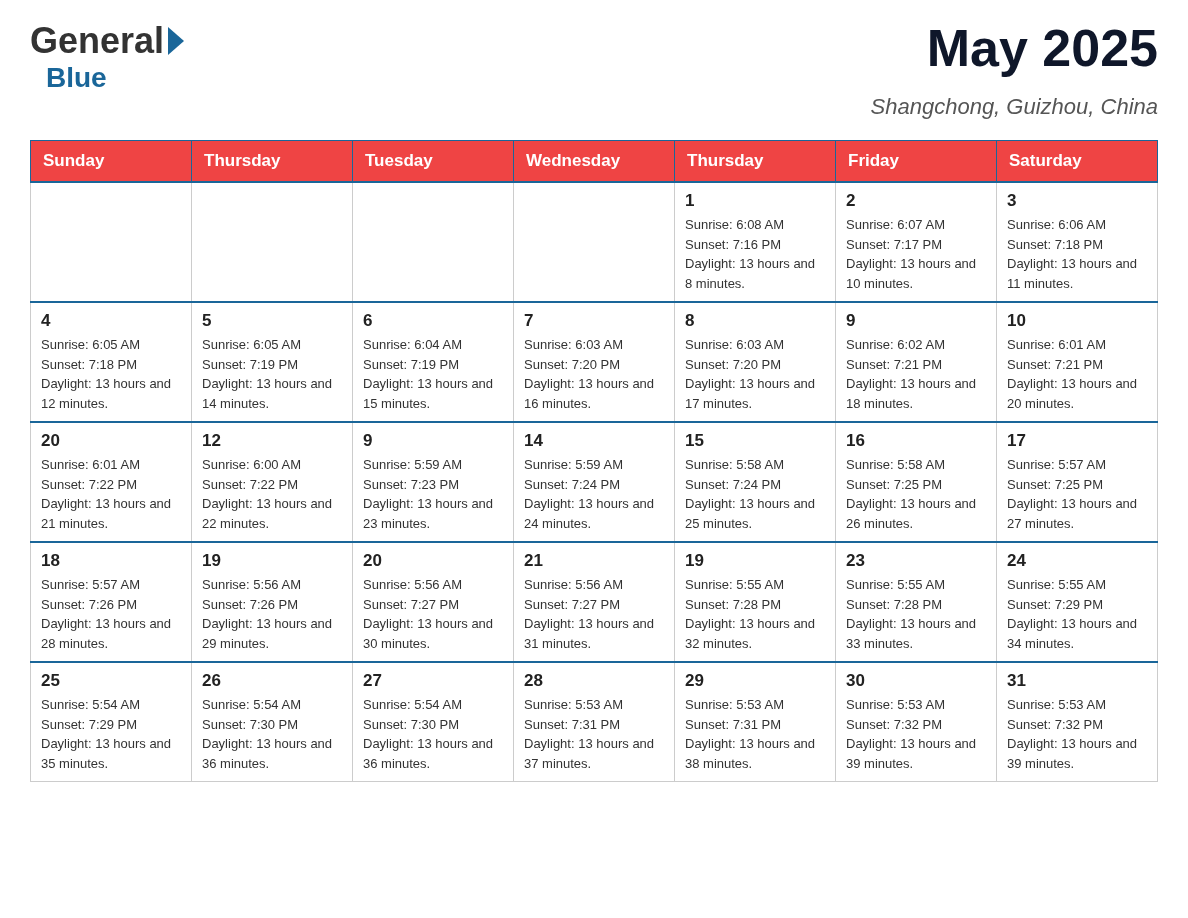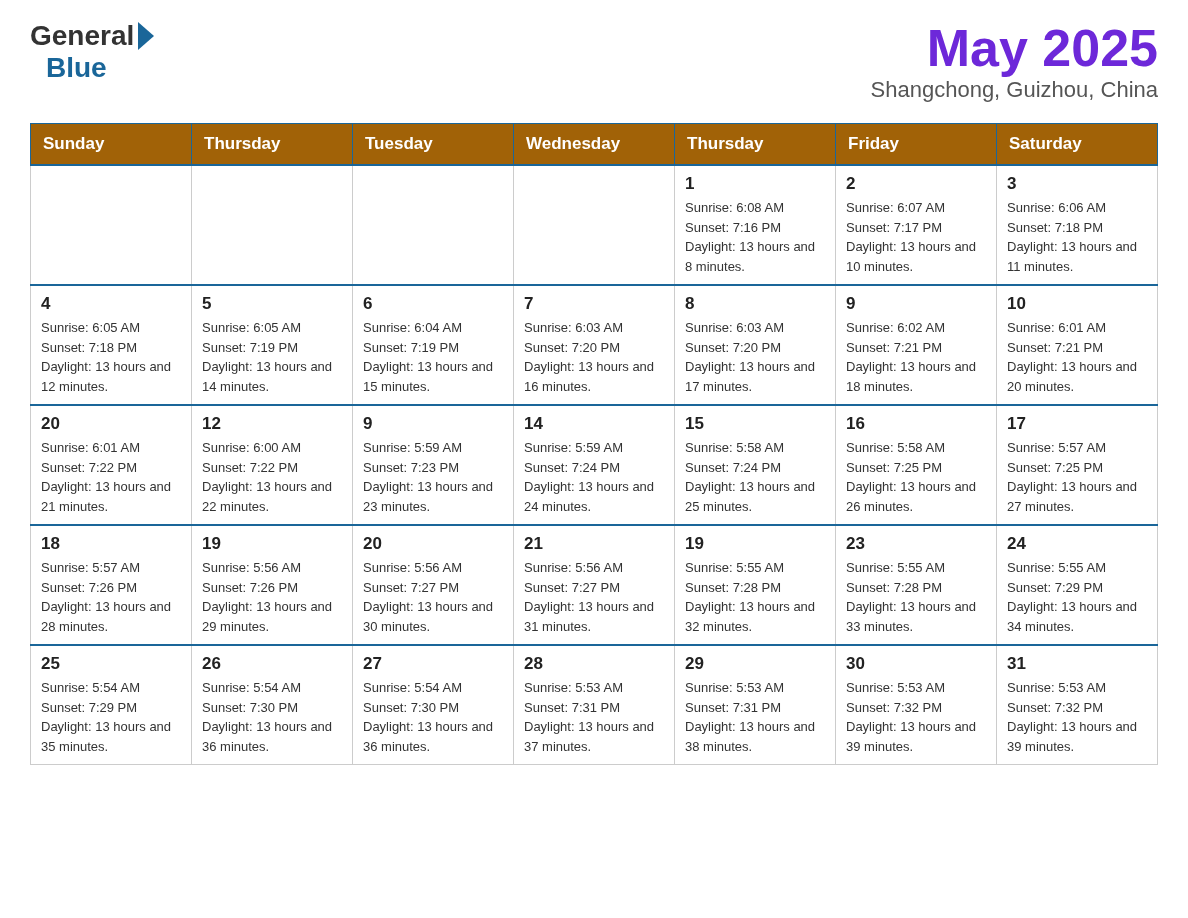--- a/index.html
+++ b/index.html
@@ -19,21 +19,21 @@
     .logo {
       display: flex;
       flex-direction: column;
       align-items: flex-start;
     }
     .logo-top {
       display: flex;
       align-items: center;
     }
     .logo-general {
-      font-size: 28px;
+      font-size: 36px;
       font-weight: bold;
       color: #333;
     }
     .logo-arrow {
       width: 0;
       height: 0;
       border-left: 16px solid #1a6699;
       border-top: 14px solid transparent;
       border-bottom: 14px solid transparent;
       margin-left: 4px;
@@ -43,34 +43,35 @@
       font-weight: bold;
       color: #1a6699;
       margin-left: 16px;
     }
     .title-block {
       text-align: right;
     }
     .month-year {
       font-size: 52px;
       font-weight: bold;
-      color: #6d28d9;
+      color: #0f172a;
       line-height: 1.1;
     }
     .location {
       font-size: 22px;
       color: #555;
-      margin-top: 0;
+      margin-top: 17px;
+      font-style: italic;
     }
     .calendar {
       width: 100%;
       border-collapse: collapse;
     }
     .calendar th {
-      background-color: #a16207;
+      background-color: #ef4444;
       color: #fff;
       font-size: 17px;
       font-weight: bold;
       padding: 10px 12px;
       text-align: left;
       border: 1px solid #1a6699;
     }
     .calendar td {
       vertical-align: top;
       border: 1px solid #ccc;

